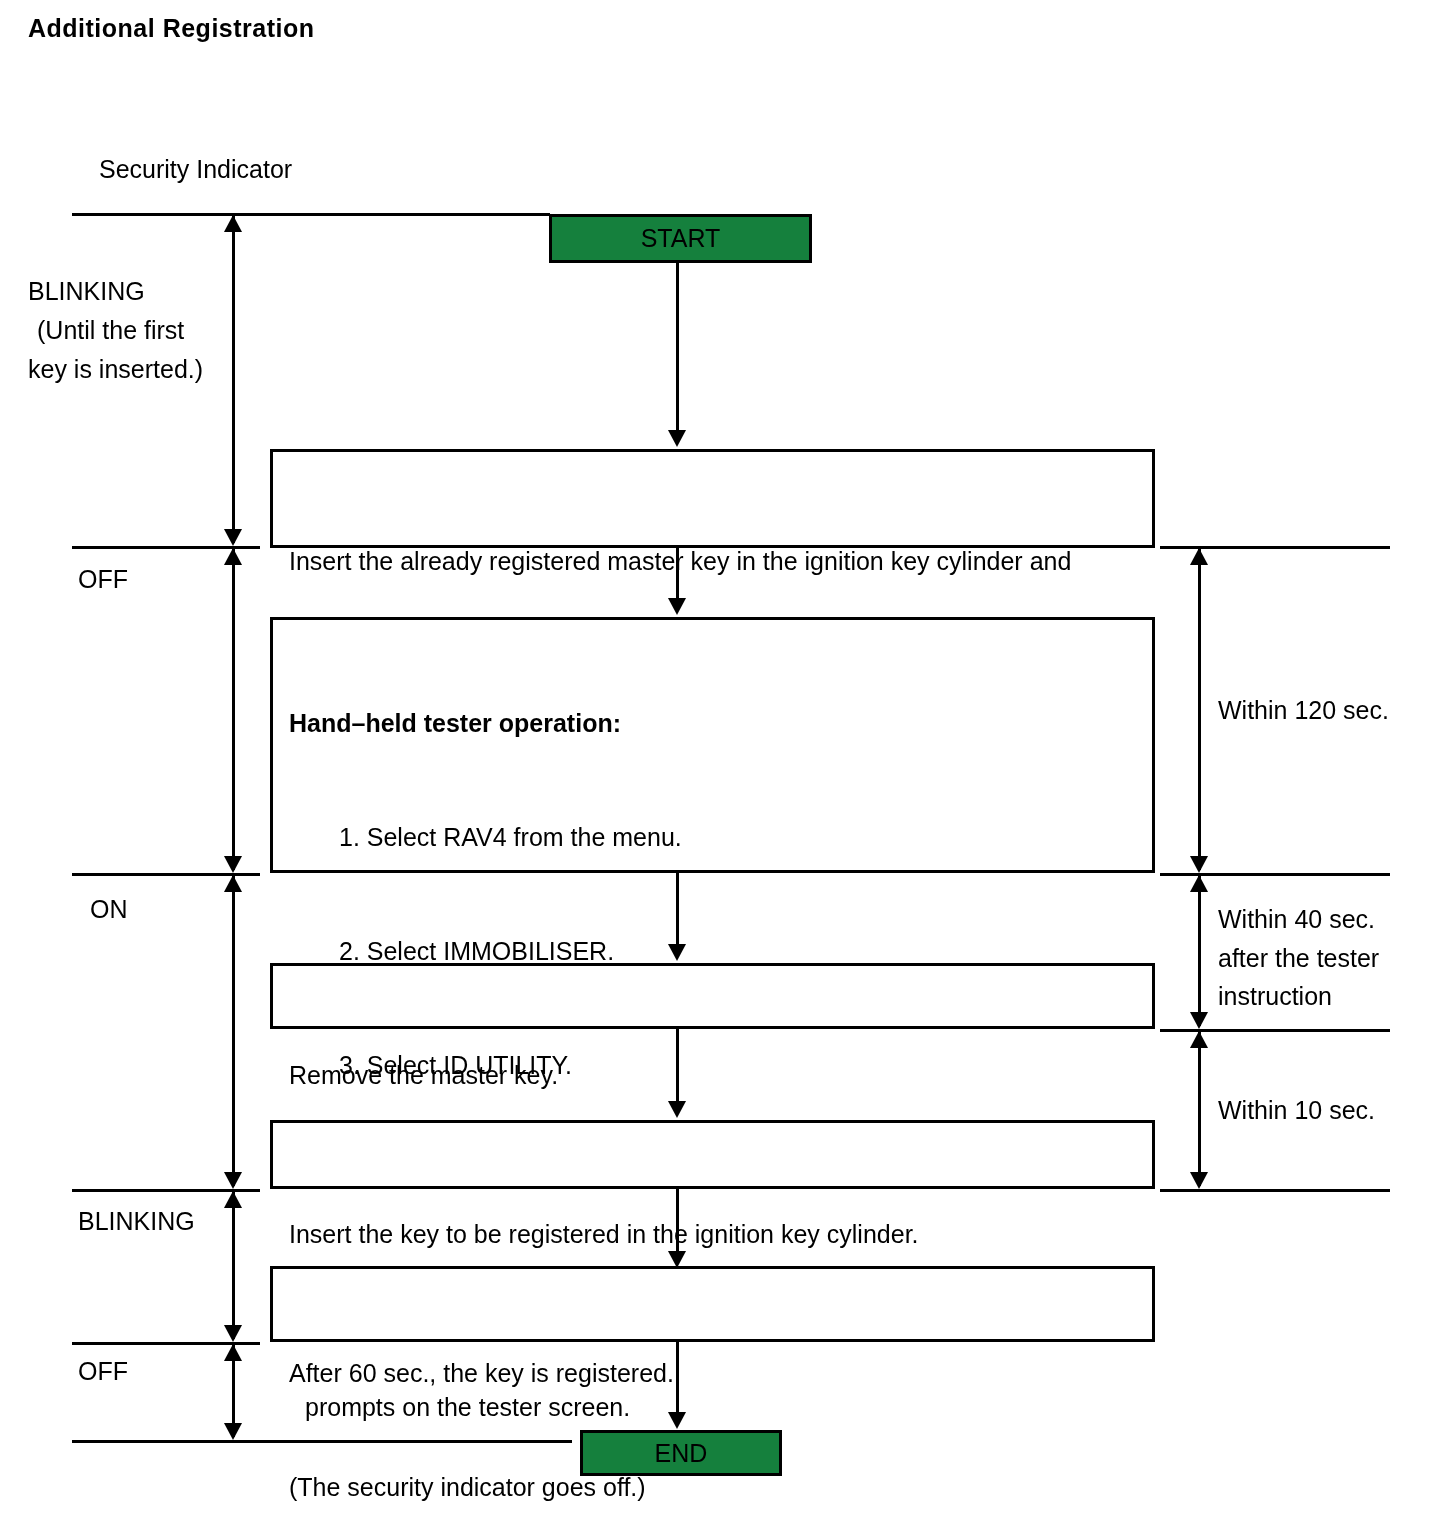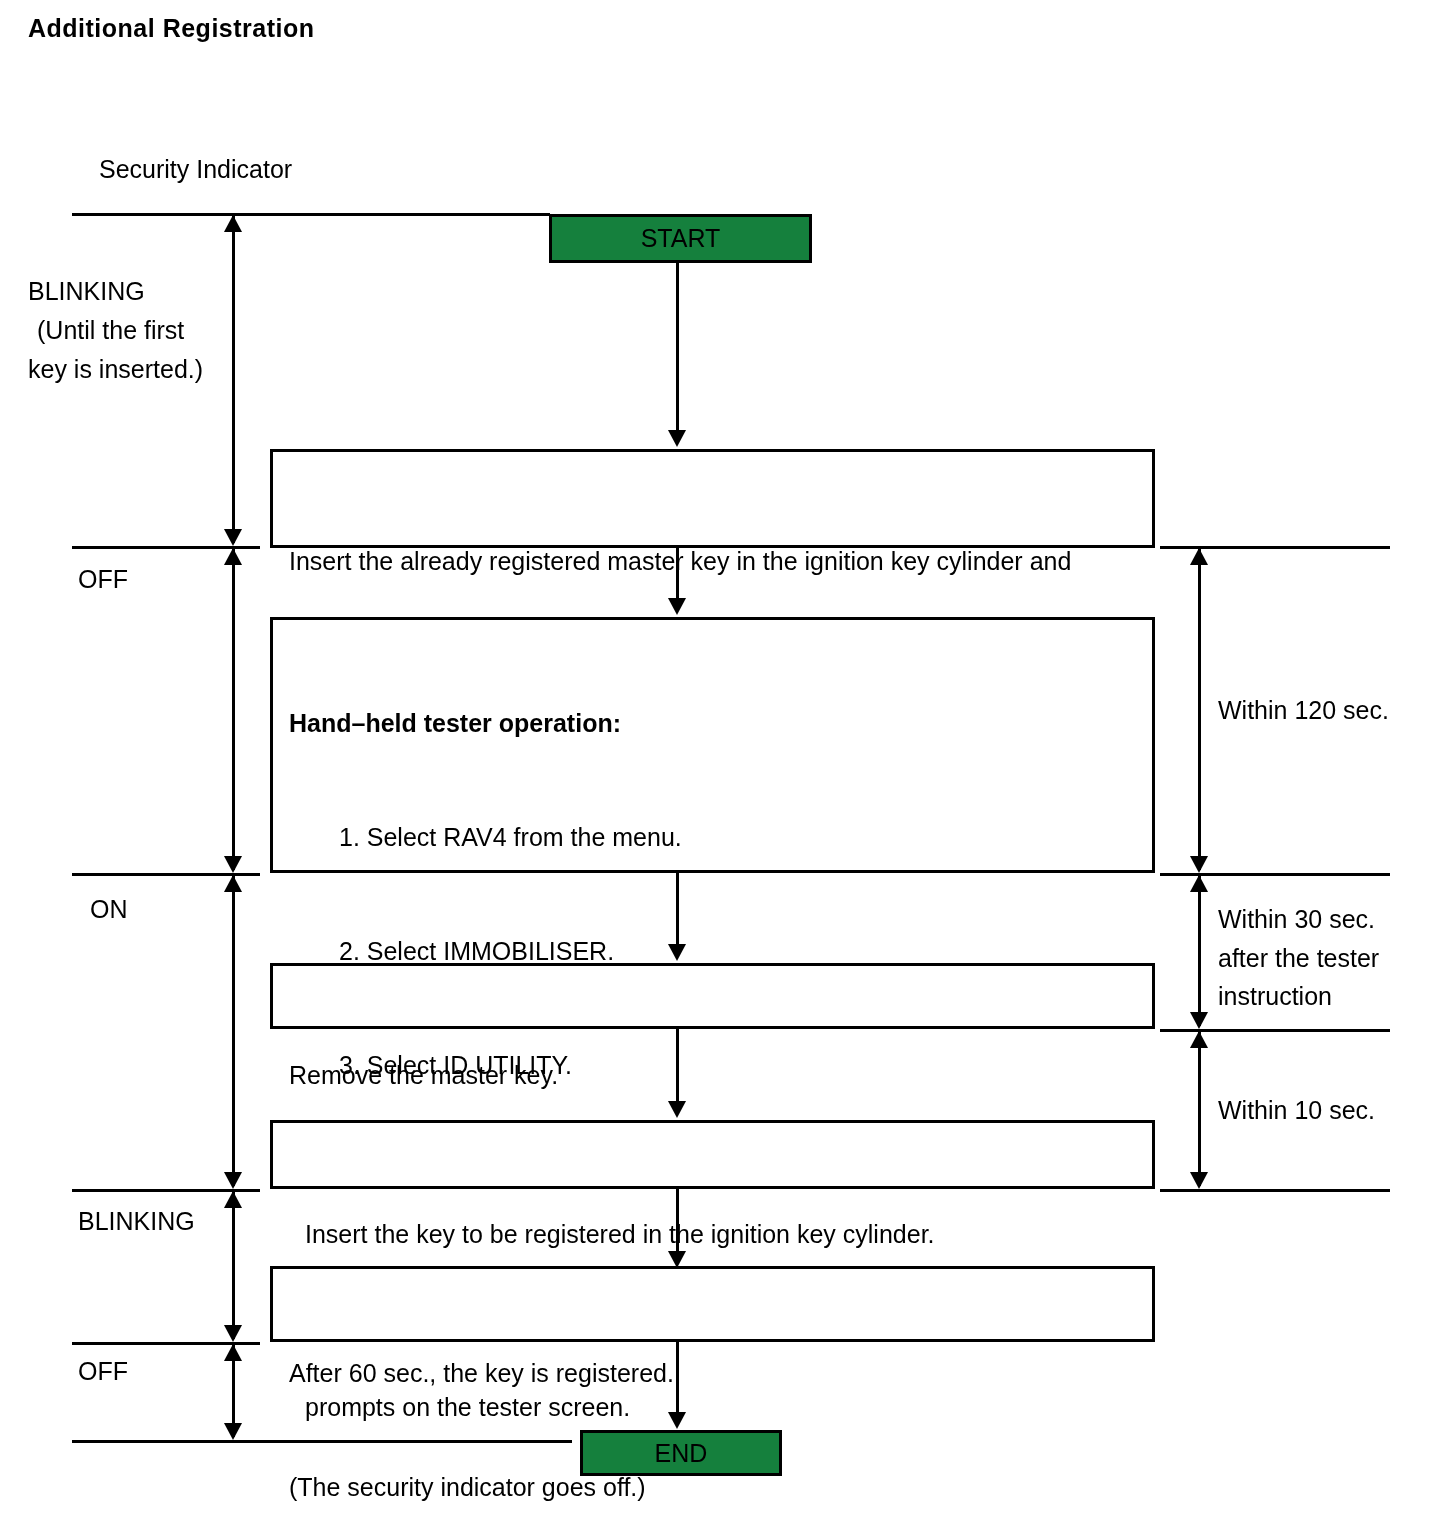--- a/index.html
+++ b/index.html
@@ -164,21 +164,21 @@
 
   <div class="abs proc-box" style="left:270px; top:963px; width:885px; height:66px;">
     <div class="txt" style="padding:14px 0 0 16px;">
       <div>Remove the master key.</div>
     </div>
   </div>
 
   <div class="abs vline" style="left:676px; top:1029px; height:74px;"></div>
   <div class="abs arrow-down" style="left:668px; top:1101px;"></div>
 
-  <div class="abs proc-box" style="left:270px; top:1120px; width:885px; height:69px;padding-left:16px;">
+  <div class="abs proc-box" style="left:270px; top:1120px; width:885px; height:69px;">
     <div class="txt" style="padding:16px 0 0 16px;">
       <div>Insert the key to be registered in the ignition key cylinder.</div>
     </div>
   </div>
 
   <div class="abs vline" style="left:676px; top:1189px; height:64px;"></div>
   <div class="abs arrow-down" style="left:668px; top:1251px;"></div>
 
   <div class="abs proc-box" style="left:270px; top:1266px; width:885px; height:76px;">
     <div class="txt" style="padding:9px 0 0 16px;">
@@ -206,19 +206,19 @@
   <div class="abs vline" style="left:1198px; top:876px; height:150px;"></div>
   <div class="abs arrow-up" style="left:1190px; top:875px;"></div>
   <div class="abs arrow-down" style="left:1190px; top:1012px;"></div>
 
   <div class="abs vline" style="left:1198px; top:1032px; height:154px;"></div>
   <div class="abs arrow-up" style="left:1190px; top:1031px;"></div>
   <div class="abs arrow-down" style="left:1190px; top:1172px;"></div>
 
   <div class="abs plain-label" style="left:1218px; top:691px;">Within 120 sec.</div>
 
-  <div class="abs plain-label" style="left:1218px; top:900px;">Within 30 sec.</div>
+  <div class="abs plain-label" style="left:1218px; top:900px;">Within 40 sec.</div>
   <div class="abs plain-label" style="left:1218px; top:939px;">after the tester</div>
   <div class="abs plain-label" style="left:1218px; top:977px;">instruction</div>
 
   <div class="abs plain-label" style="left:1218px; top:1091px;">Within 10 sec.</div>
 
 </div>
 
 </body></html>

